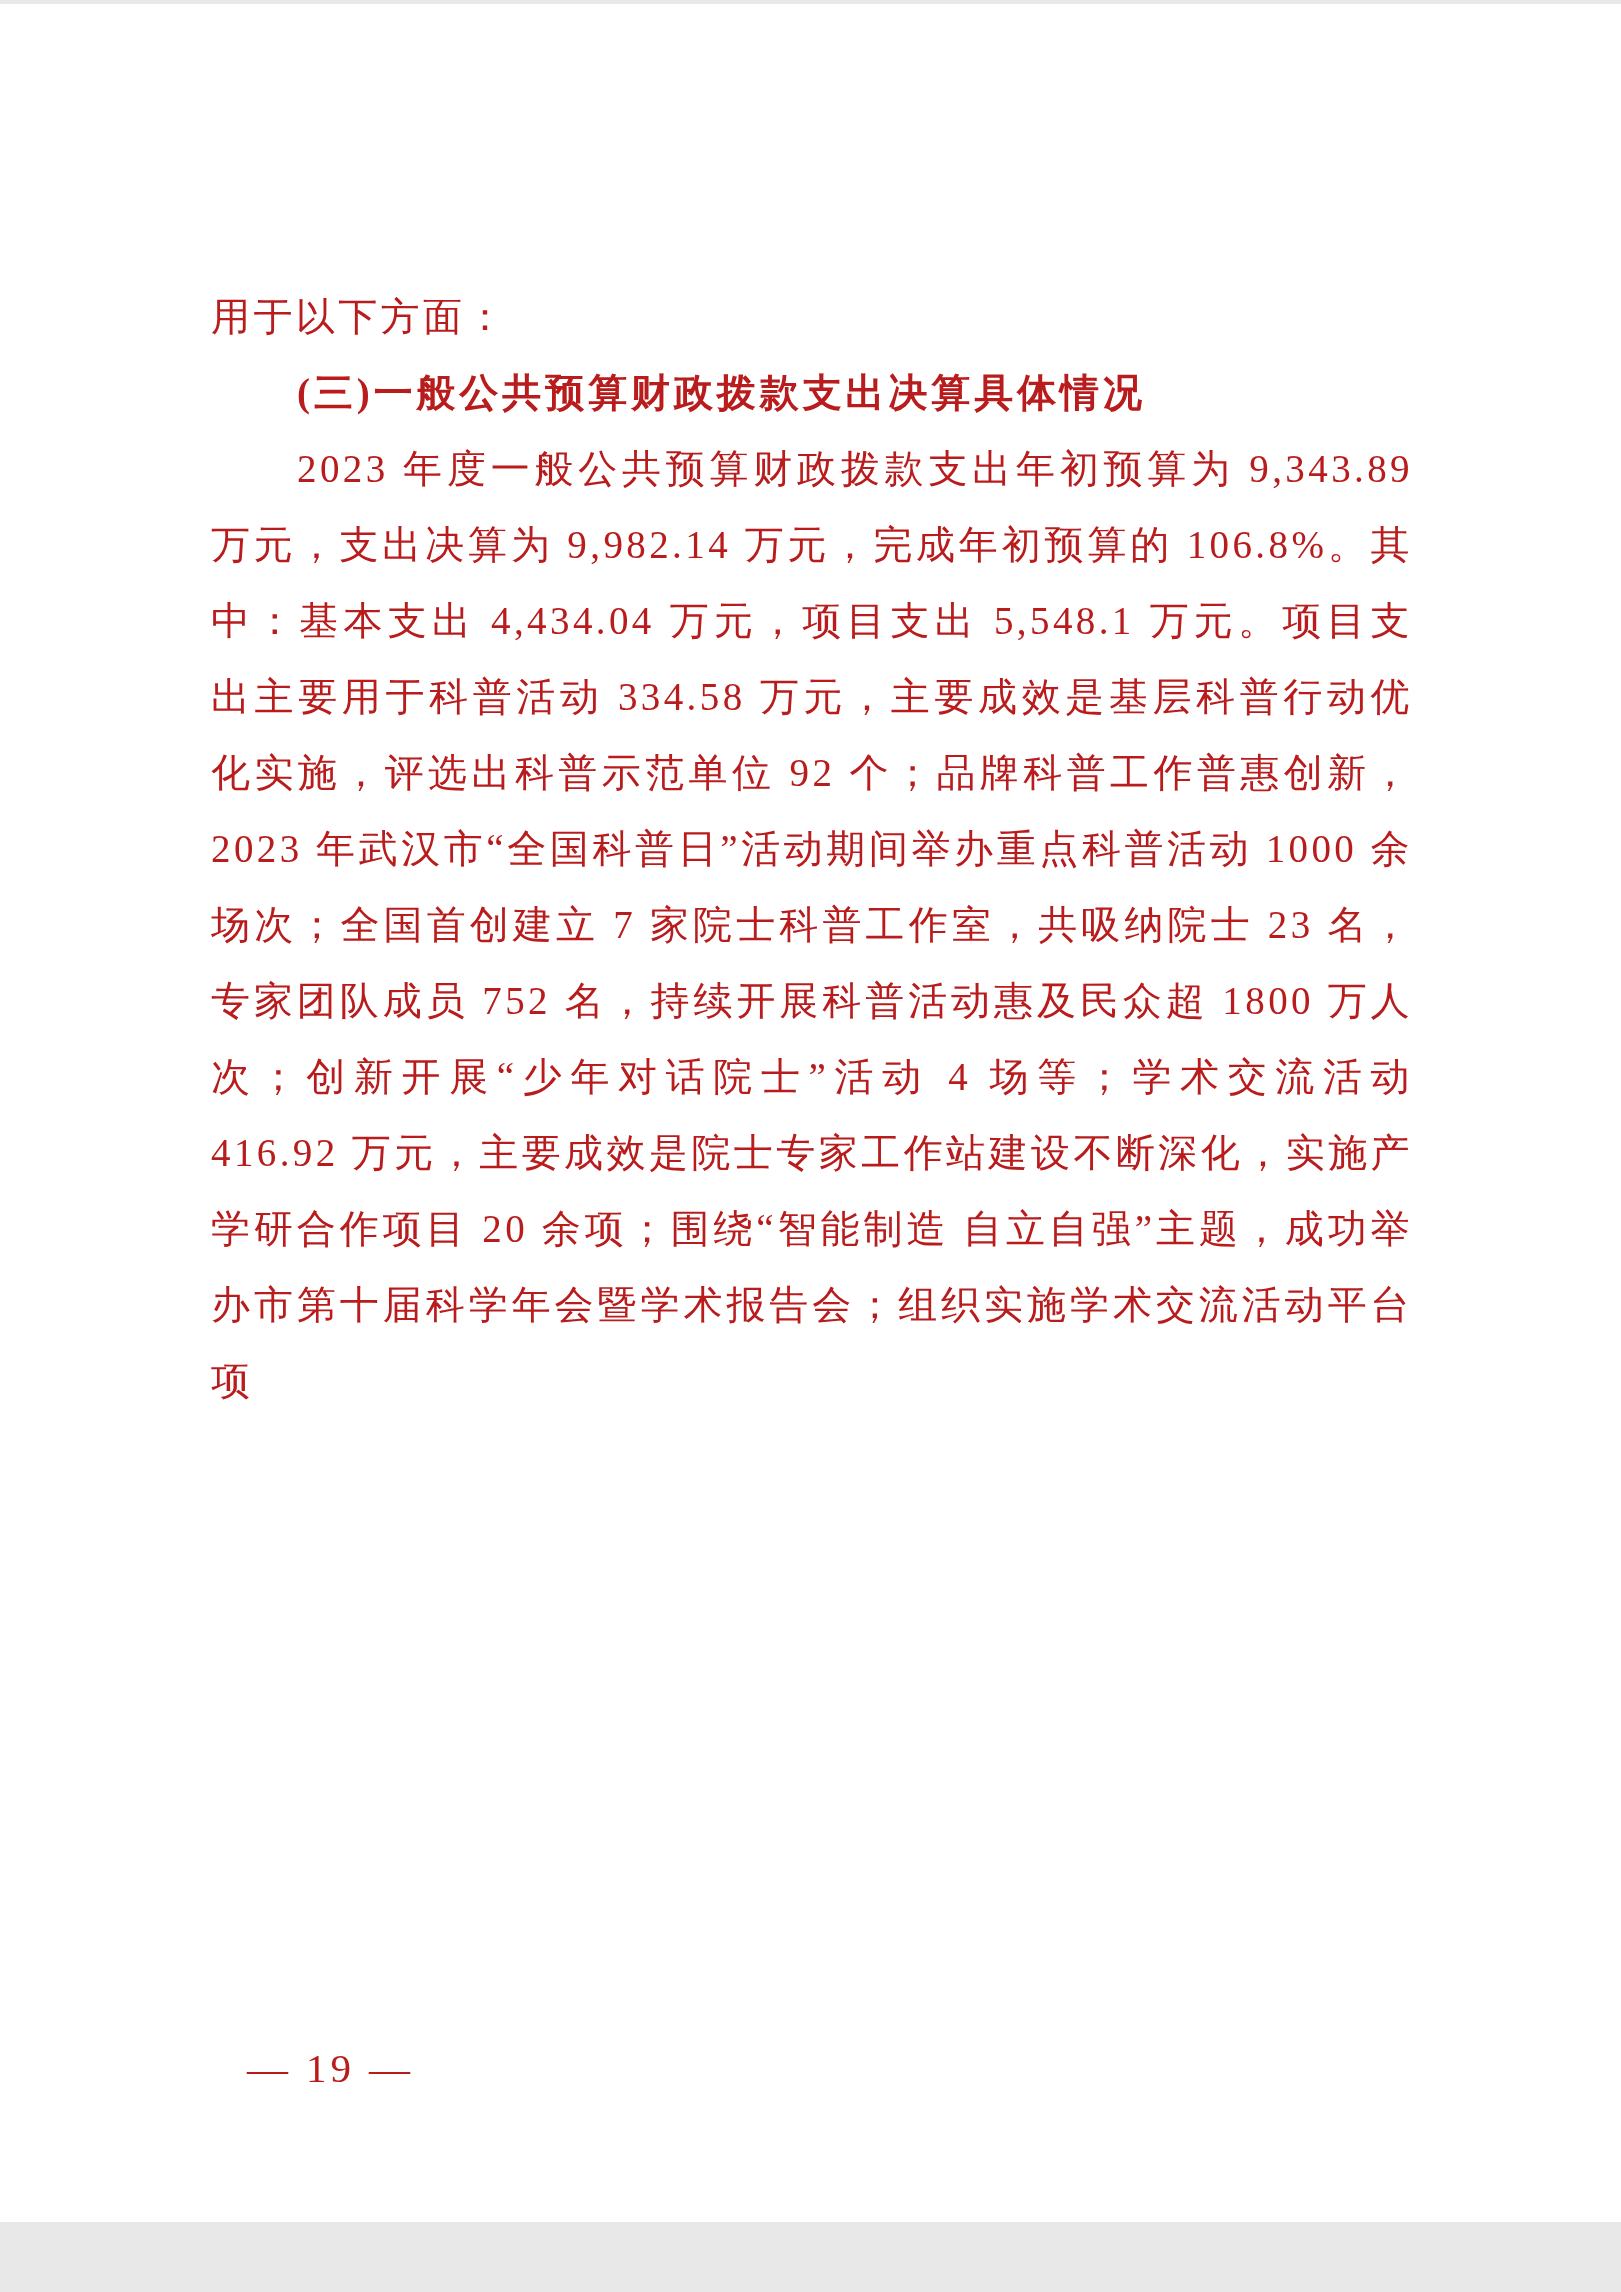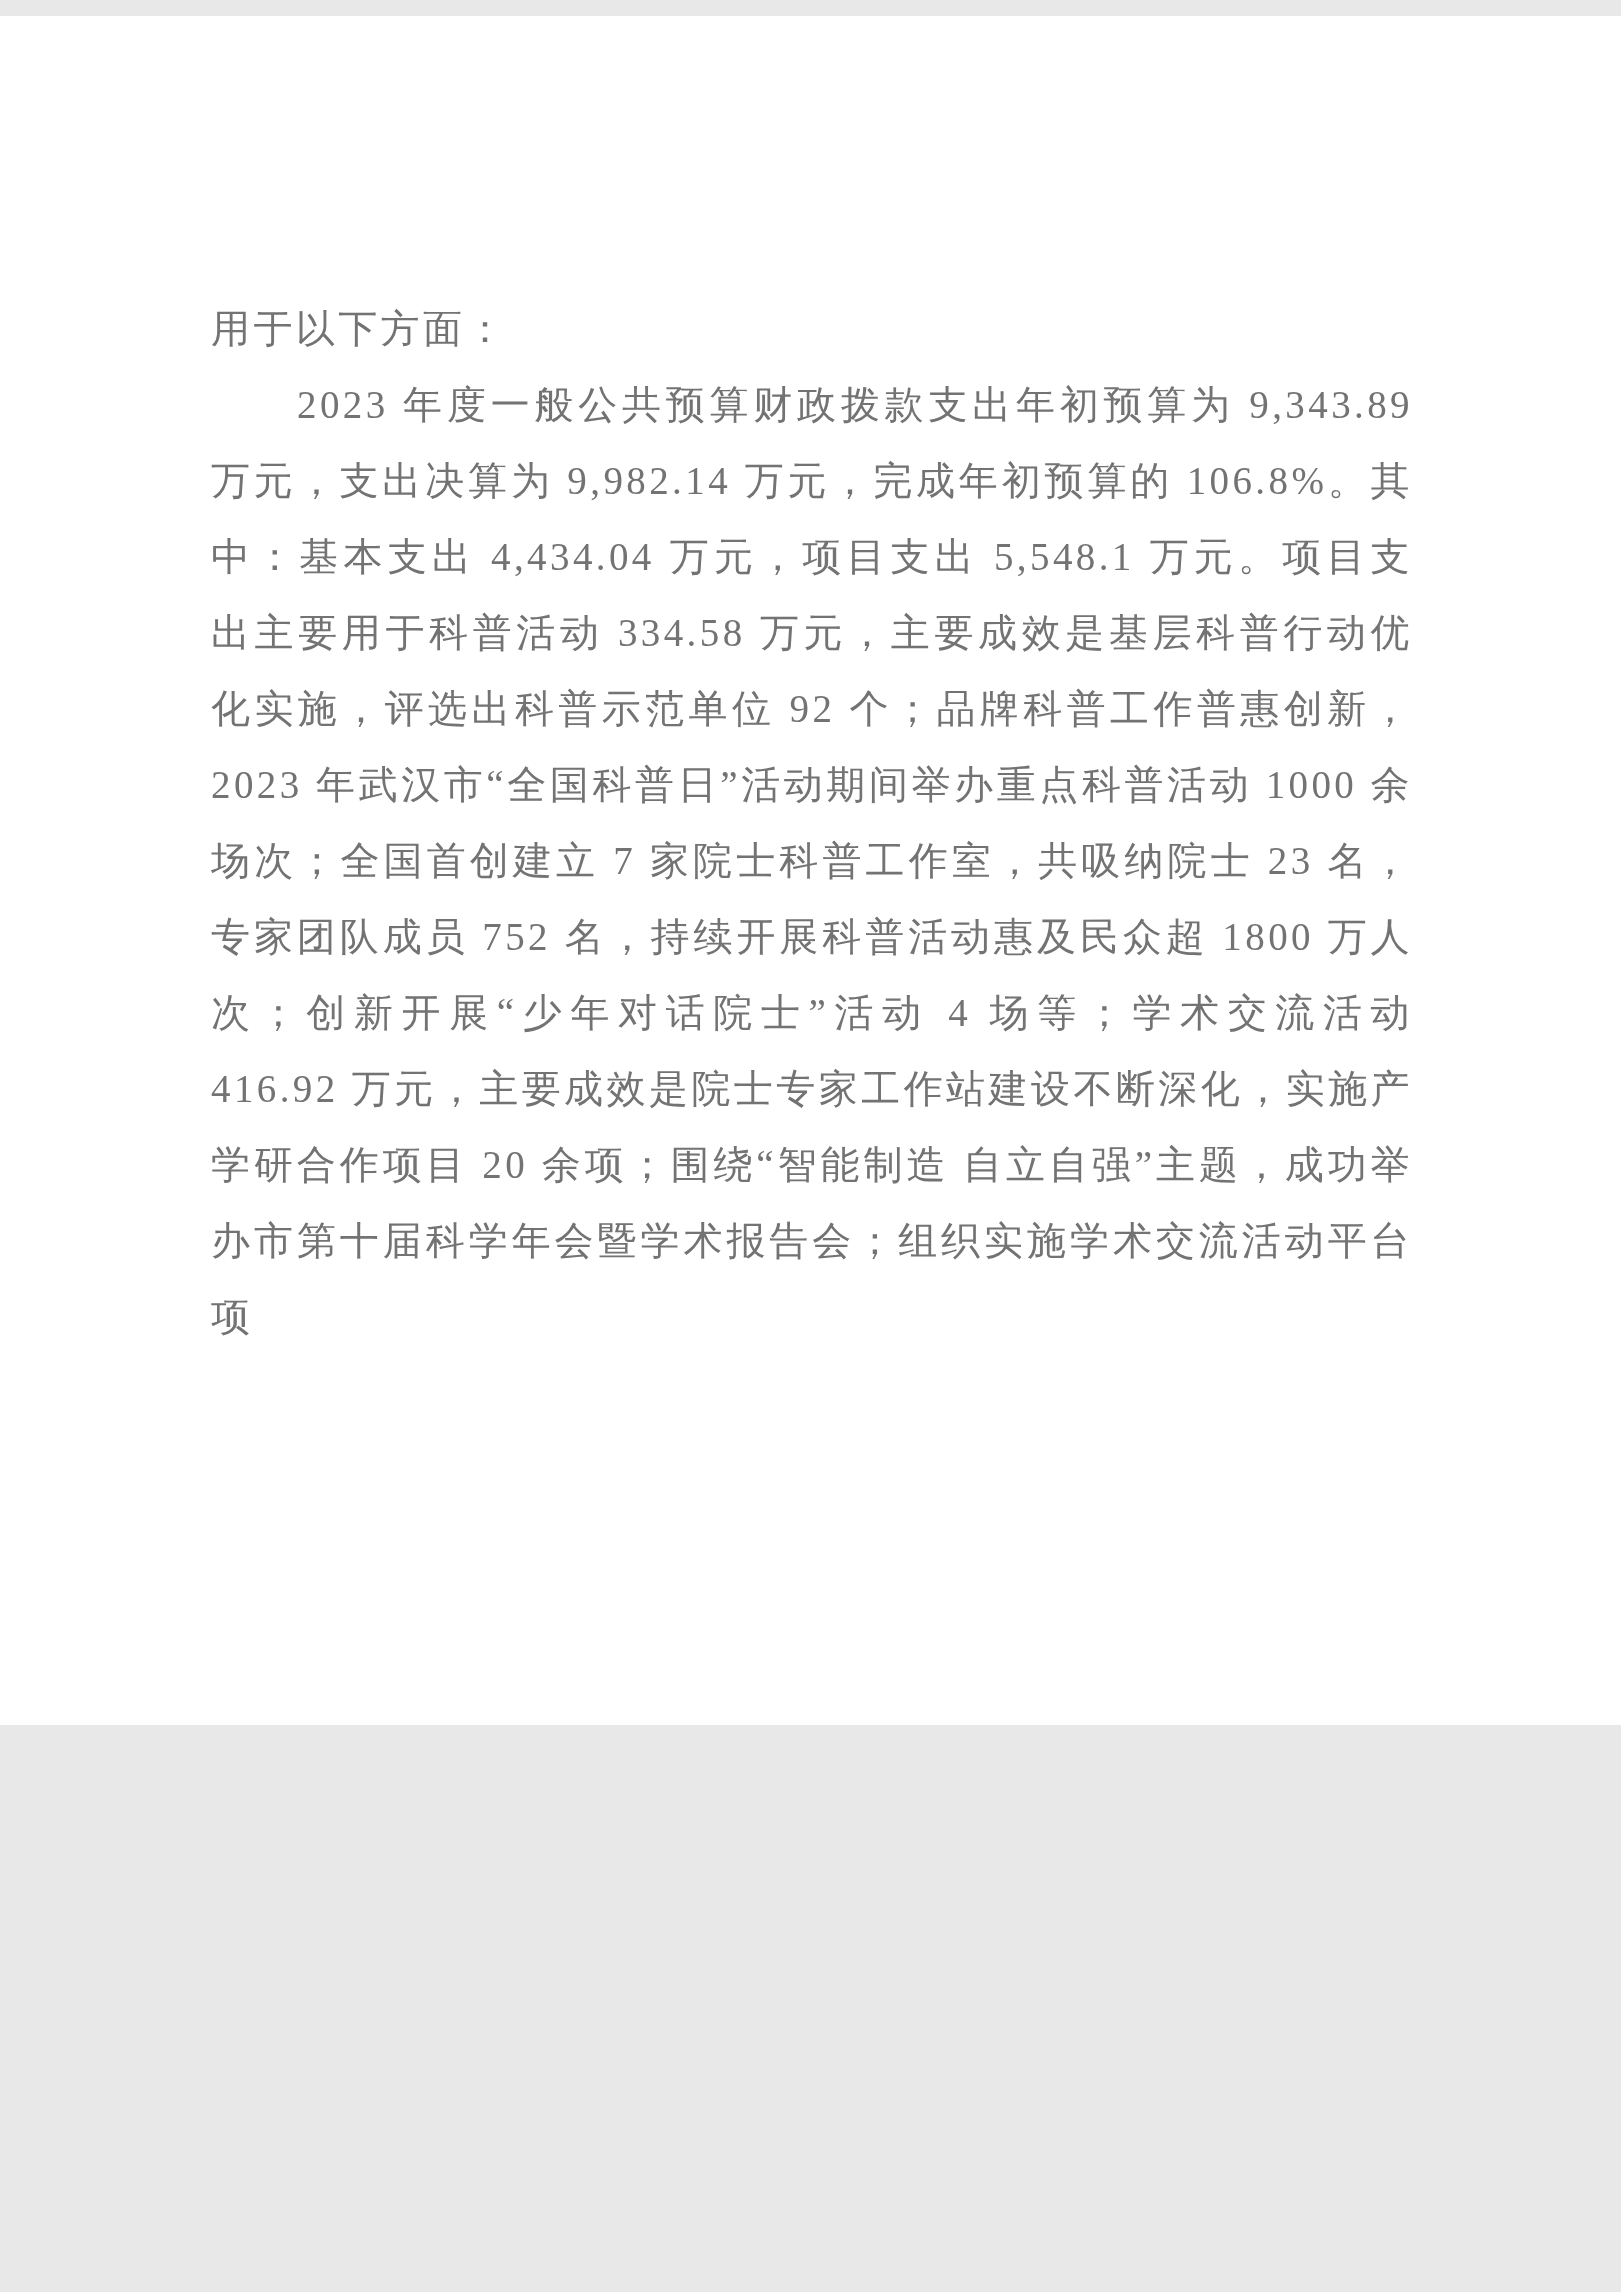--- a/index.html
+++ b/index.html
@@ -4,24 +4,24 @@
 <title>Document Page</title>
 <style>
   html, body {
     margin: 0;
     padding: 0;
     background: #e8e8e8;
   }
   .doc-page {
     position: relative;
     width: 1621px;
-    height: 1709px;
-    margin: 16px auto;
+    height: 2218px;
+    margin: 4px auto;
     background: #ffffff;
-    color: #737373;
+    color: #b91c1c;
     font-family: "Liberation Serif", "DejaVu Serif", serif;
     overflow: hidden;
   }
   .text-body {
     position: absolute;
     left: 211px;
     top: 275px;
     width: 1202px;
     font-size: 39px;
     line-height: 76px;
@@ -51,19 +51,20 @@
     font-family: "Liberation Serif", "DejaVu Serif", serif;
   }
 </style>
 </head>
 <body>
 
 <div class="doc-page">
 
   <div class="text-body">
     <p class="para no-indent">用于以下方面：</p>
+    <p class="para heading">(三)一般公共预算财政拨款支出决算具体情况</p>
     <p class="para">2023 年度一般公共预算财政拨款支出年初预算为 9,343.89 万元，支出决算为 9,982.14 万元，完成年初预算的 106.8%。其中：基本支出 4,434.04 万元，项目支出 5,548.1 万元。项目支出主要用于科普活动 334.58 万元，主要成效是基层科普行动优化实施，评选出科普示范单位 92 个；品牌科普工作普惠创新，2023 年武汉市“全国科普日”活动期间举办重点科普活动 1000 余场次；全国首创建立 7 家院士科普工作室，共吸纳院士 23 名，专家团队成员 752 名，持续开展科普活动惠及民众超 1800 万人次；创新开展“少年对话院士”活动 4 场等；学术交流活动 416.92 万元，主要成效是院士专家工作站建设不断深化，实施产学研合作项目 20 余项；围绕“智能制造 自立自强”主题，成功举办市第十届科学年会暨学术报告会；组织实施学术交流活动平台项</p>
   </div>
 
   <div class="page-footer">— 19 —</div>
 
 </div>
 
 
 </body></html>

